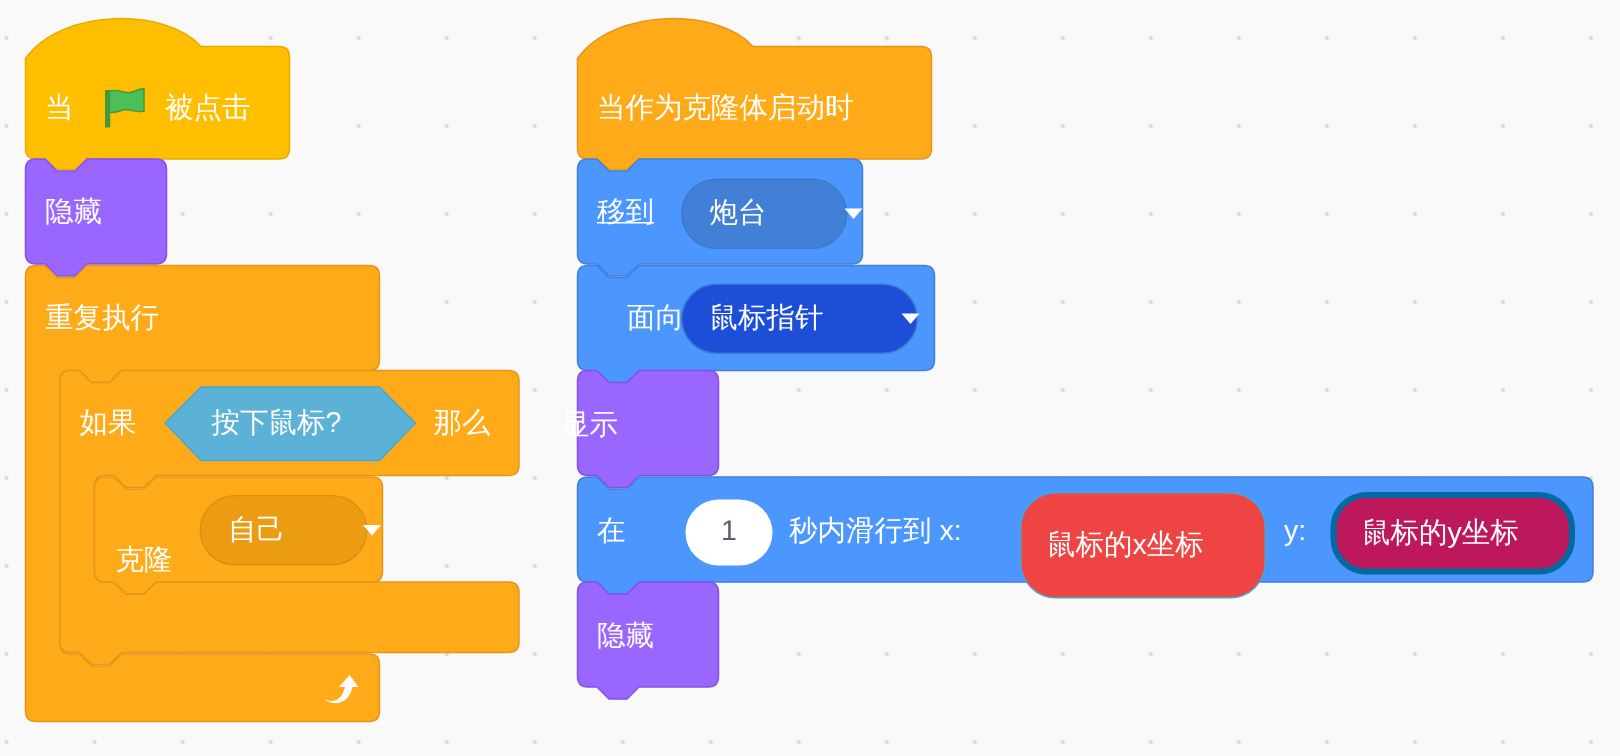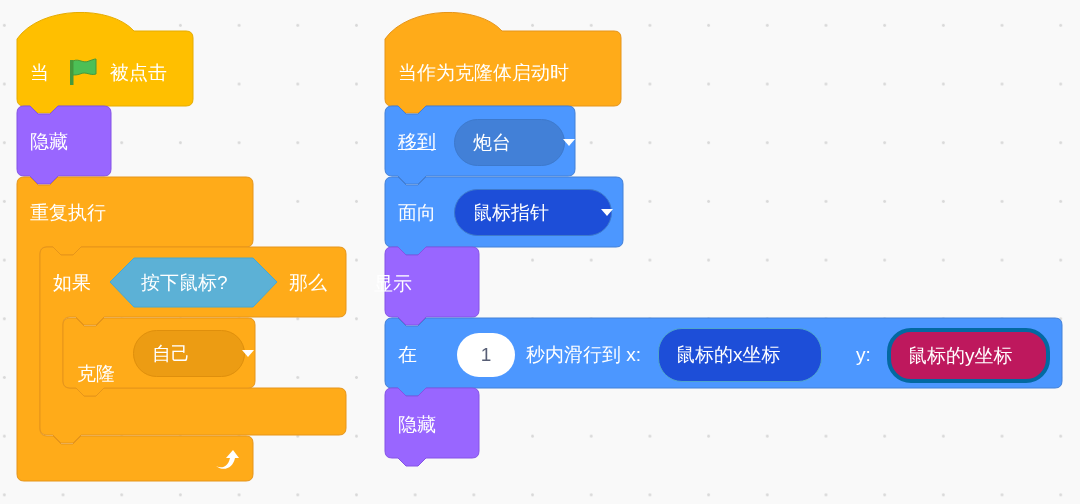--- a/index.html
+++ b/index.html
@@ -114,21 +114,21 @@
       <div class="pill" style="left:454px;top:119px;width:111px;height:47px;background:#4280d7;border:1px solid #3d79cc;padding-left:18px;">
         <span>炮台</span>
         <span class="caret"></span>
       </div>
     </div>
 
     <div>
       <svg width="244" height="82" style="left:384px;top:176px;">
         <path d="M1,8 Q1,1 8,1 L14,1 L22,9 L34,9 L42,1 L232,1 Q239,1 239,8 L239,64 Q239,71 232,71 L42,71 L34,79 L22,79 L14,71 L8,71 Q1,71 1,64 Z" fill="#4c97ff" stroke="#4280d7" stroke-width="1"></path>
       </svg>
-      <span class="label" style="left:398px;top:201px;">面向</span>
+      <span class="label" style="left:418px;top:201px;font-family:Liberation Mono, monospace;">面向</span>
       <div class="pill" style="left:454px;top:189px;width:158px;height:47px;background:#1d4ed8;border:1px solid #3d79cc;padding-left:18px;">
         <span>鼠标指针</span>
         <span class="caret"></span>
       </div>
     </div>
 
     <div>
       <svg width="98" height="82" style="left:384px;top:246px;">
         <path d="M1,8 Q1,1 8,1 L14,1 L22,9 L34,9 L42,1 L88,1 Q95,1 95,8 L95,64 Q95,71 88,71 L42,71 L34,79 L22,79 L14,71 L8,71 Q1,71 1,64 Z" fill="#9966ff" stroke="#8452e6" stroke-width="1"></path>
       </svg>
@@ -137,21 +137,21 @@
 
     <div>
       <svg width="682" height="82" style="left:384px;top:317px;">
         <path d="M1,8 Q1,1 8,1 L14,1 L22,9 L34,9 L42,1 L671,1 Q678,1 678,8 L678,64 Q678,71 671,71 L42,71 L34,79 L22,79 L14,71 L8,71 Q1,71 1,64 Z" fill="#4c97ff" stroke="#4280d7" stroke-width="1"></path>
       </svg>
       <span class="label" style="left:398px;top:343px;">在</span>
       <div class="pill" style="left:457px;top:333px;width:58px;height:44px;background:#ffffff;color:#575e75;justify-content:center;">
         <span>1</span>
       </div>
       <span class="label" style="left:526px;top:343px;">秒内滑行到 x:</span>
-      <div class="pill" style="left:658px;top:328px;width:164px;height:54px;background:#1d4ed8;border:1px solid #4ea5cc;padding-left:17px;">
+      <div class="pill" style="left:680px;top:328px;width:164px;height:71px;background:#ef4444;border:1px solid #4ea5cc;padding-left:17px;">
         <span>鼠标的x坐标</span>
       </div>
       <span class="label" style="left:856px;top:343px;">y:</span>
       <div class="pill" style="left:887px;top:328px;width:163px;height:55px;background:#be185d;border:4px solid #0369a1;padding-left:17px;">
         <span>鼠标的y坐标</span>
       </div>
     </div>
 
     <div>
       <svg width="98" height="82" style="left:384px;top:387px;">

